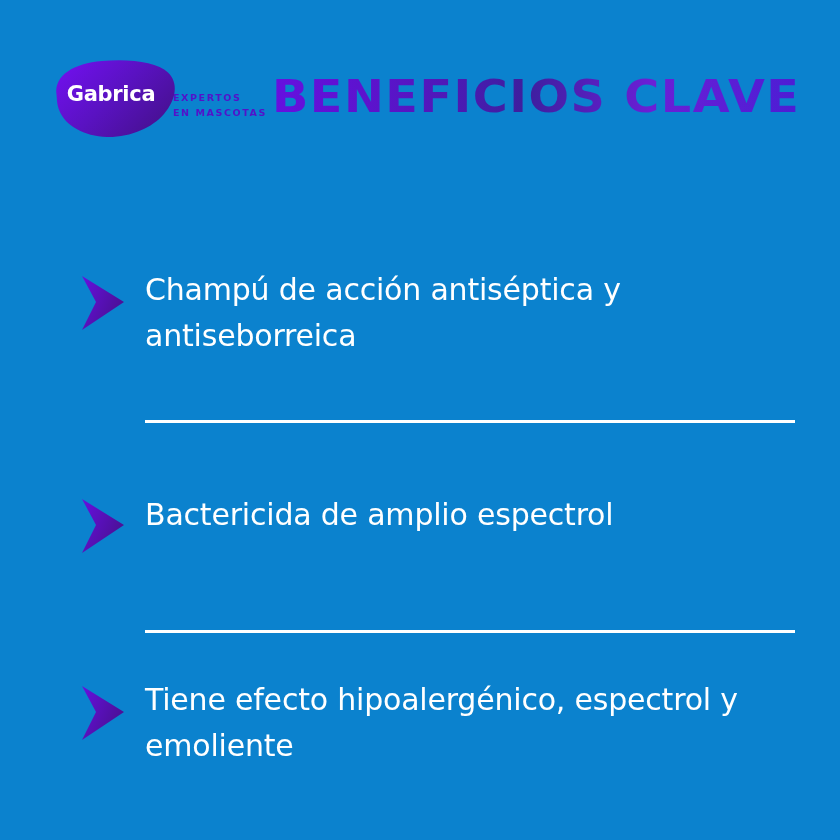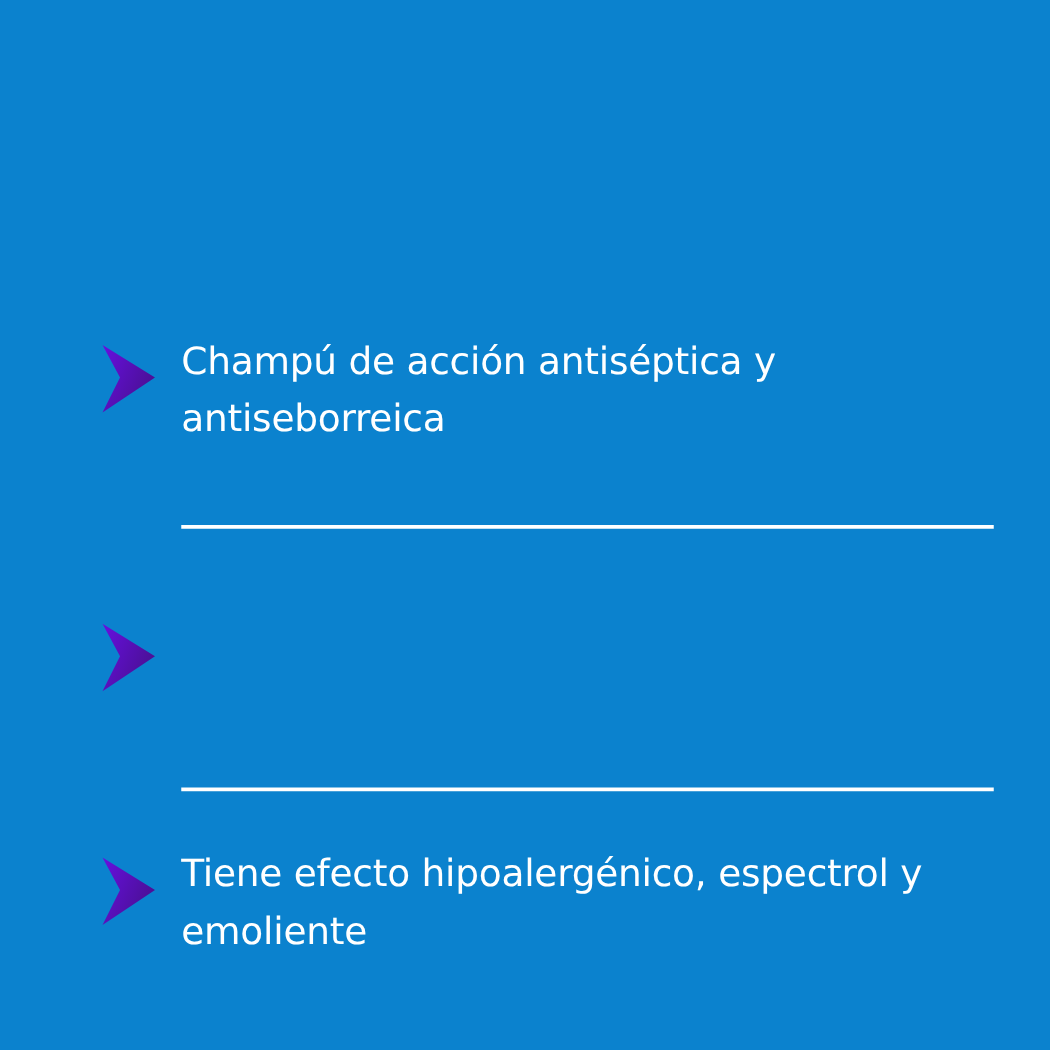--- a/index.html
+++ b/index.html
@@ -148,20 +148,47 @@
     background: #ffffff;
   }
   #divider-0 { top: 248px; }
   #divider-1 { top: 458px; }
 </style>
 </head>
 <body>
 
 <div id="page">
 
+  <div id="header">
+
+    <div id="logo-lockup">
+
+      <svg id="logo-blob" viewBox="0 0 135 80" aria-hidden="true">
+        <defs>
+          <linearGradient id="blobGrad" x1="0" y1="0.2" x2="1" y2="0.85">
+            <stop offset="0%" stop-color="#6f10ea"></stop>
+            <stop offset="45%" stop-color="#5a12c2"></stop>
+            <stop offset="100%" stop-color="#44108a"></stop>
+          </linearGradient>
+        </defs>
+        <path d="M12.5,36.5 C10.0,17.0 30.0,5.5 58.0,3.0 C86.0,0.5 113.0,4.0 124.0,14.5
+                 C135.0,25.0 132.0,42.0 120.0,56.0 C108.0,70.0 86.0,79.5 63.0,79.0
+                 C40.0,78.5 21.0,67.0 15.5,53.0 C12.6,45.8 13.0,40.5 12.5,36.5 Z" fill="url(#blobGrad)"></path>
+      </svg>
+
+      <div id="logo-wordmark">Gabrica</div>
+
+      <div id="logo-tagline">
+        <div>EXPERTOS</div>
+        <div>EN MASCOTAS</div>
+      </div>
+    </div>
+
+    <div id="headline">BENEFICIOS CLAVE</div>
+  </div>
 
   <div id="benefits">
 
     <div class="benefit-row" id="row-0">
       <svg class="benefit-arrow" viewBox="0 0 46 56" aria-hidden="true">
         <defs>
           <linearGradient id="arrGrad0" x1="0" y1="0" x2="1" y2="0.6">
             <stop offset="0%" stop-color="#6610e0"></stop>
             <stop offset="100%" stop-color="#4a1092"></stop>
           </linearGradient>
@@ -176,20 +203,21 @@
     <div class="benefit-row" id="row-1">
       <svg class="benefit-arrow" viewBox="0 0 46 56" aria-hidden="true">
         <defs>
           <linearGradient id="arrGrad1" x1="0" y1="0" x2="1" y2="0.6">
             <stop offset="0%" stop-color="#6610e0"></stop>
             <stop offset="100%" stop-color="#4a1092"></stop>
           </linearGradient>
         </defs>
         <path d="M2,1 L44,27 L2,55 L16,27 Z" fill="url(#arrGrad1)"></path>
       </svg>
+      <div class="benefit-text">Bactericida de amplio espectrol</div>
     </div>
 
     <div class="divider" id="divider-1"></div>
 
     <div class="benefit-row" id="row-2">
       <svg class="benefit-arrow" viewBox="0 0 46 56" aria-hidden="true">
         <defs>
           <linearGradient id="arrGrad2" x1="0" y1="0" x2="1" y2="0.6">
             <stop offset="0%" stop-color="#6610e0"></stop>
             <stop offset="100%" stop-color="#4a1092"></stop>

